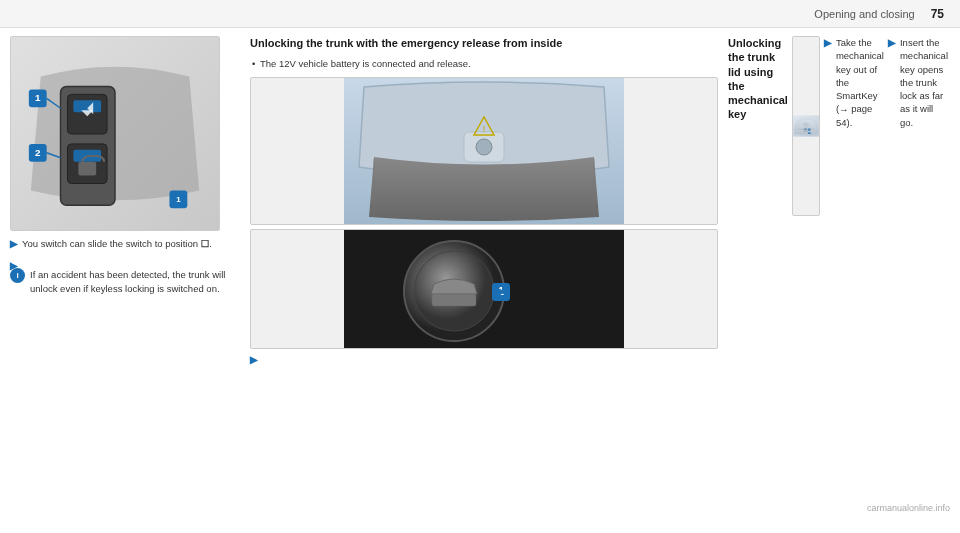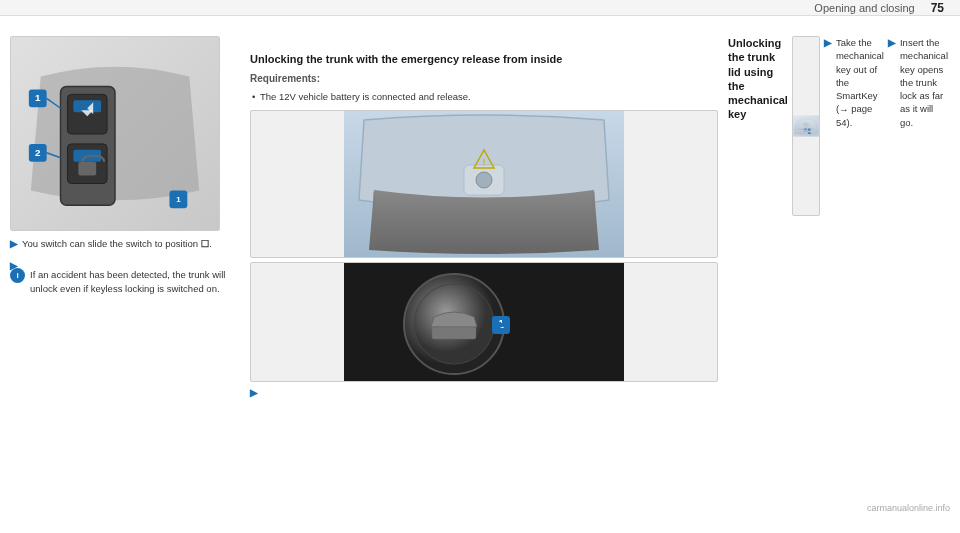--- a/index.html
+++ b/index.html
@@ -11,21 +11,21 @@
       font-size: 11px;
       color: #222;
       overflow: hidden;
       position: relative;
     }
 
     
     .top-bar {
       position: absolute;
       top: 0; left: 0; right: 0;
-      height: 16px;
+      height: 28px;
       background: #f5f5f5;
       border-bottom: 1px solid #ddd;
       display: flex;
       align-items: center;
       justify-content: flex-end;
       padding-right: 16px;
     }
     .top-bar-text {
       font-size: 11px;
       color: #555;
@@ -58,21 +58,20 @@
       flex-direction: column;
       gap: 6px;
     }
 
     
     .col-mid {
       flex: 1;
       display: flex;
       flex-direction: column;
       gap: 4px;
-      margin-top: 16px;
     }
 
     
     .col-right {
       width: 220px;
       flex-shrink: 0;
       display: flex;
       flex-direction: row;
       gap: 4px;
     }
@@ -257,21 +256,20 @@
 
     <div class="info-note">
       <span class="info-badge">i</span>
       <span>If an accident has been detected, the trunk will unlock even if keyless locking is switched on.</span>
     </div>
   </div>
 
   <div class="col-mid">
     <div class="section-heading">Unlocking the trunk with the emergency release from inside</div>
 
-    <div class="req-label">Requirements:</div>
     <div class="bullet-item">
       <span>The 12V vehicle battery is connected and release.</span>
     </div>
 
     <div class="img-box col-mid-top-img">
       <svg width="100%" height="148" viewBox="0 0 280 148" preserveAspectRatio="xMidYMid meet">
         <defs>
           <linearGradient id="trunkBg" x1="0" y1="0" x2="0" y2="1">
             <stop offset="0%" stop-color="#c8d8e8"></stop>
             <stop offset="100%" stop-color="#a0b8cc"></stop>

